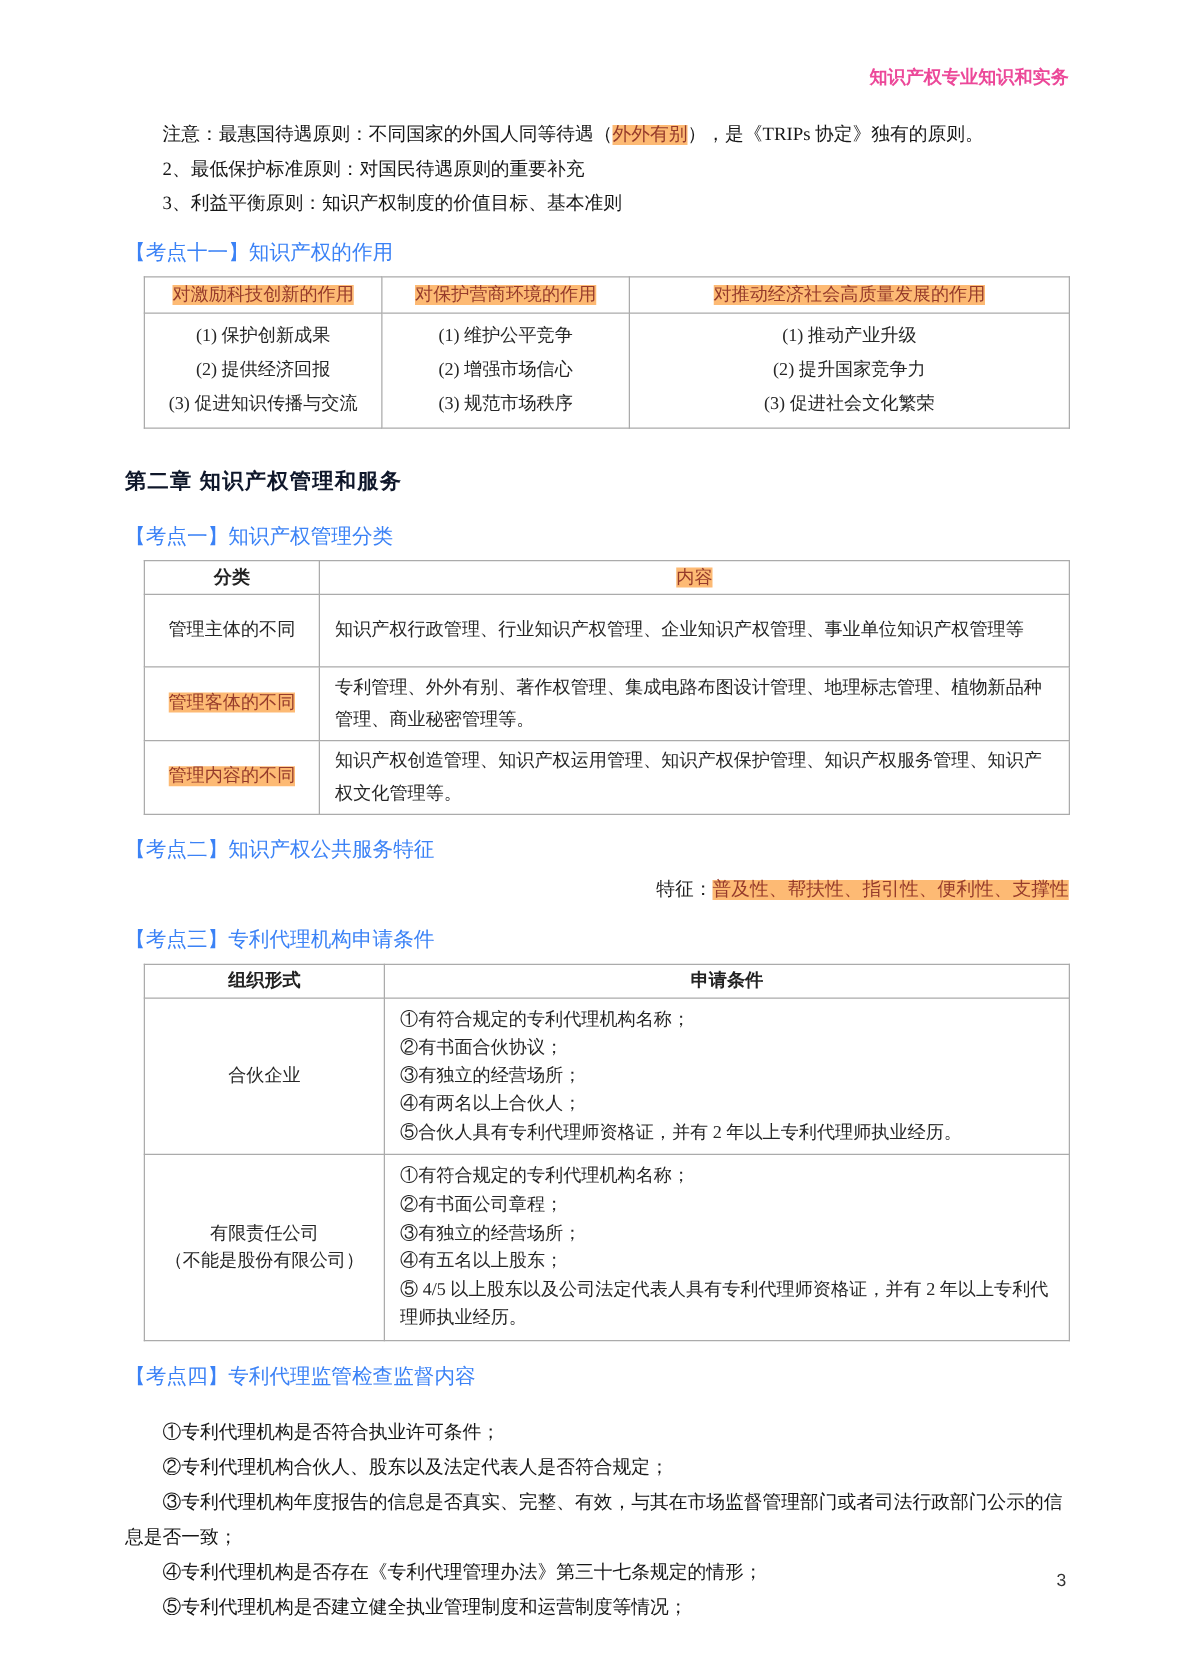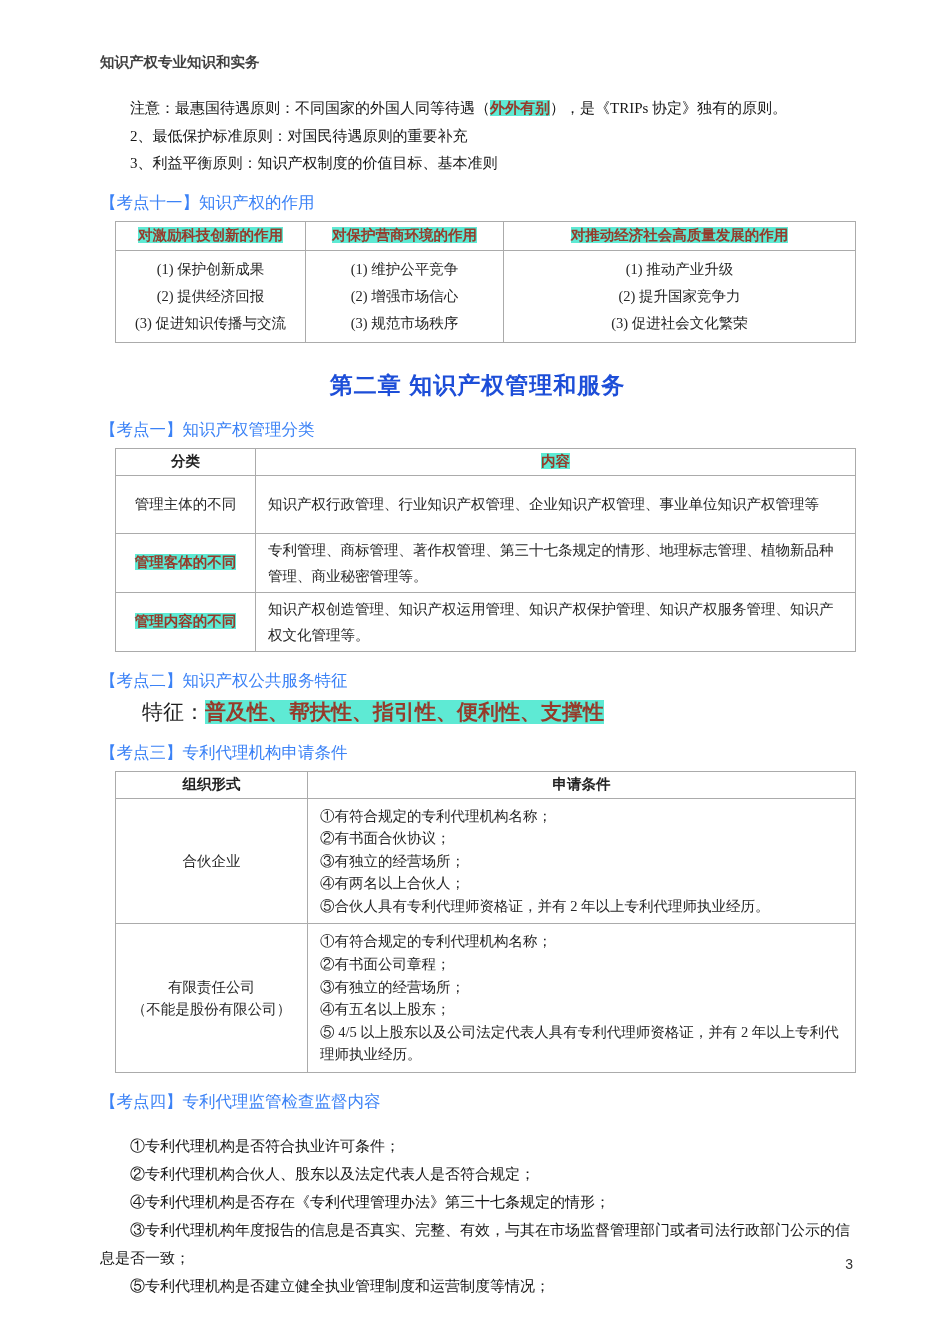--- a/index.html
+++ b/index.html
@@ -10,39 +10,39 @@
     font-family:"Liberation Serif","DejaVu Serif",serif;
     color:#1d1d1d;
     overflow:hidden;
   }
   .page {
     position:relative;
     width:950px; height:1333px;
     padding:52px 95px 0 100px;
   }
   .doc-header {
-    text-align:left;
+    text-align:right;
     font-family:"Liberation Sans","DejaVu Sans",sans-serif;
     font-weight:bold;
     font-size:14.5px;
     line-height:20px;
-    color:#404040;
+    color:#ec4899;
   }
   .intro { margin-top:23px; }
   .intro p {
     margin:0;
     text-indent:2em;
     font-size:15px;
     line-height:27.5px;
     color:#161616;
   }
   .red-em {
     color:#963b2b;
-    background:#5eead4;
-    font-weight:bold;
+    background:#fdba74;
+    font-weight:normal;
   }
   .kd-title {
     margin-top:12px;
     font-family:"Liberation Sans","DejaVu Sans",sans-serif;
     font-weight:normal;
     font-size:16.5px;
     line-height:24px;
     color:#3b82f6;
   }
   table {
@@ -85,47 +85,47 @@
   }
   .tbl-mgmt td.content-cell {
     padding:3px 12px;
     line-height:26px;
     vertical-align:middle;
   }
   
   .feature-line {
     margin:7px 0 0 0;
     text-indent:2em;
-    font-size:21px;
+    font-size:15px;
     line-height:27px;
+    text-align:right;
   }
   
   .tbl-agency col.c1 { width:192px; }
   .tbl-agency col.c2 { width:548px; }
   .tbl-agency th { height:27px; }
   .tbl-agency td.org-cell {
     text-align:center;
     vertical-align:middle;
     line-height:22px;
     padding:3px 4px;
   }
   .tbl-agency td.cond-cell {
     padding:6px 12px 6px 12px;
     vertical-align:middle;
   }
   .tbl-agency .cond-line { line-height:22.6px; }
   
   .chapter-title {
     margin-top:26px;
-    text-align:center;
     font-family:"Liberation Sans","DejaVu Sans",sans-serif;
     font-weight:bold;
-    font-size:23px;
+    font-size:17px;
     line-height:32px;
-    color:#1d4ed8;
+    color:#0f172a;
     letter-spacing:1px;
   }
   .kd4-items { margin-top:19px; }
   .kd4-items p {
     margin:0;
     text-indent:2em;
     font-size:15px;
     line-height:28px;
     color:#161616;
   }
@@ -200,21 +200,21 @@
         <tr>
       <th>分类</th>
       <th><span class="red-em">内容</span></th>
     </tr>
     <tr>
       <td class="label-cell">管理主体的不同</td>
       <td class="content-cell">知识产权行政管理、行业知识产权管理、企业知识产权管理、事业单位知识产权管理等</td>
     </tr>
     <tr>
       <td class="label-cell"><span class="red-em">管理客体的不同</span></td>
-      <td class="content-cell">专利管理、商标管理、著作权管理、第三十七条规定的情形、地理标志管理、植物新品种管理、商业秘密管理等。</td>
+      <td class="content-cell">专利管理、外外有别、著作权管理、集成电路布图设计管理、地理标志管理、植物新品种管理、商业秘密管理等。</td>
     </tr>
     <tr>
       <td class="label-cell"><span class="red-em">管理内容的不同</span></td>
       <td class="content-cell">知识产权创造管理、知识产权运用管理、知识产权保护管理、知识产权服务管理、知识产权文化管理等。</td>
     </tr>
   </tbody>
     </table>
 
   <div class="kd-title mt16">【考点二】知识产权公共服务特征</div>
 
@@ -258,20 +258,20 @@
       </td>
     </tr>
   </tbody>
     </table>
 
   <div class="kd-title mt16">【考点四】专利代理监管检查监督内容</div>
 
   <div class="kd4-items">
     <p>①专利代理机构是否符合执业许可条件；</p>
     <p>②专利代理机构合伙人、股东以及法定代表人是否符合规定；</p>
+    <p>③专利代理机构年度报告的信息是否真实、完整、有效，与其在市场监督管理部门或者司法行政部门公示的信息是否一致；</p>
     <p>④专利代理机构是否存在《专利代理管理办法》第三十七条规定的情形；</p>
-    <p>③专利代理机构年度报告的信息是否真实、完整、有效，与其在市场监督管理部门或者司法行政部门公示的信息是否一致；</p>
     <p>⑤专利代理机构是否建立健全执业管理制度和运营制度等情况；</p>
   </div>
 
   <div class="page-number">3</div>
 
 </div>
 
 </body></html>

